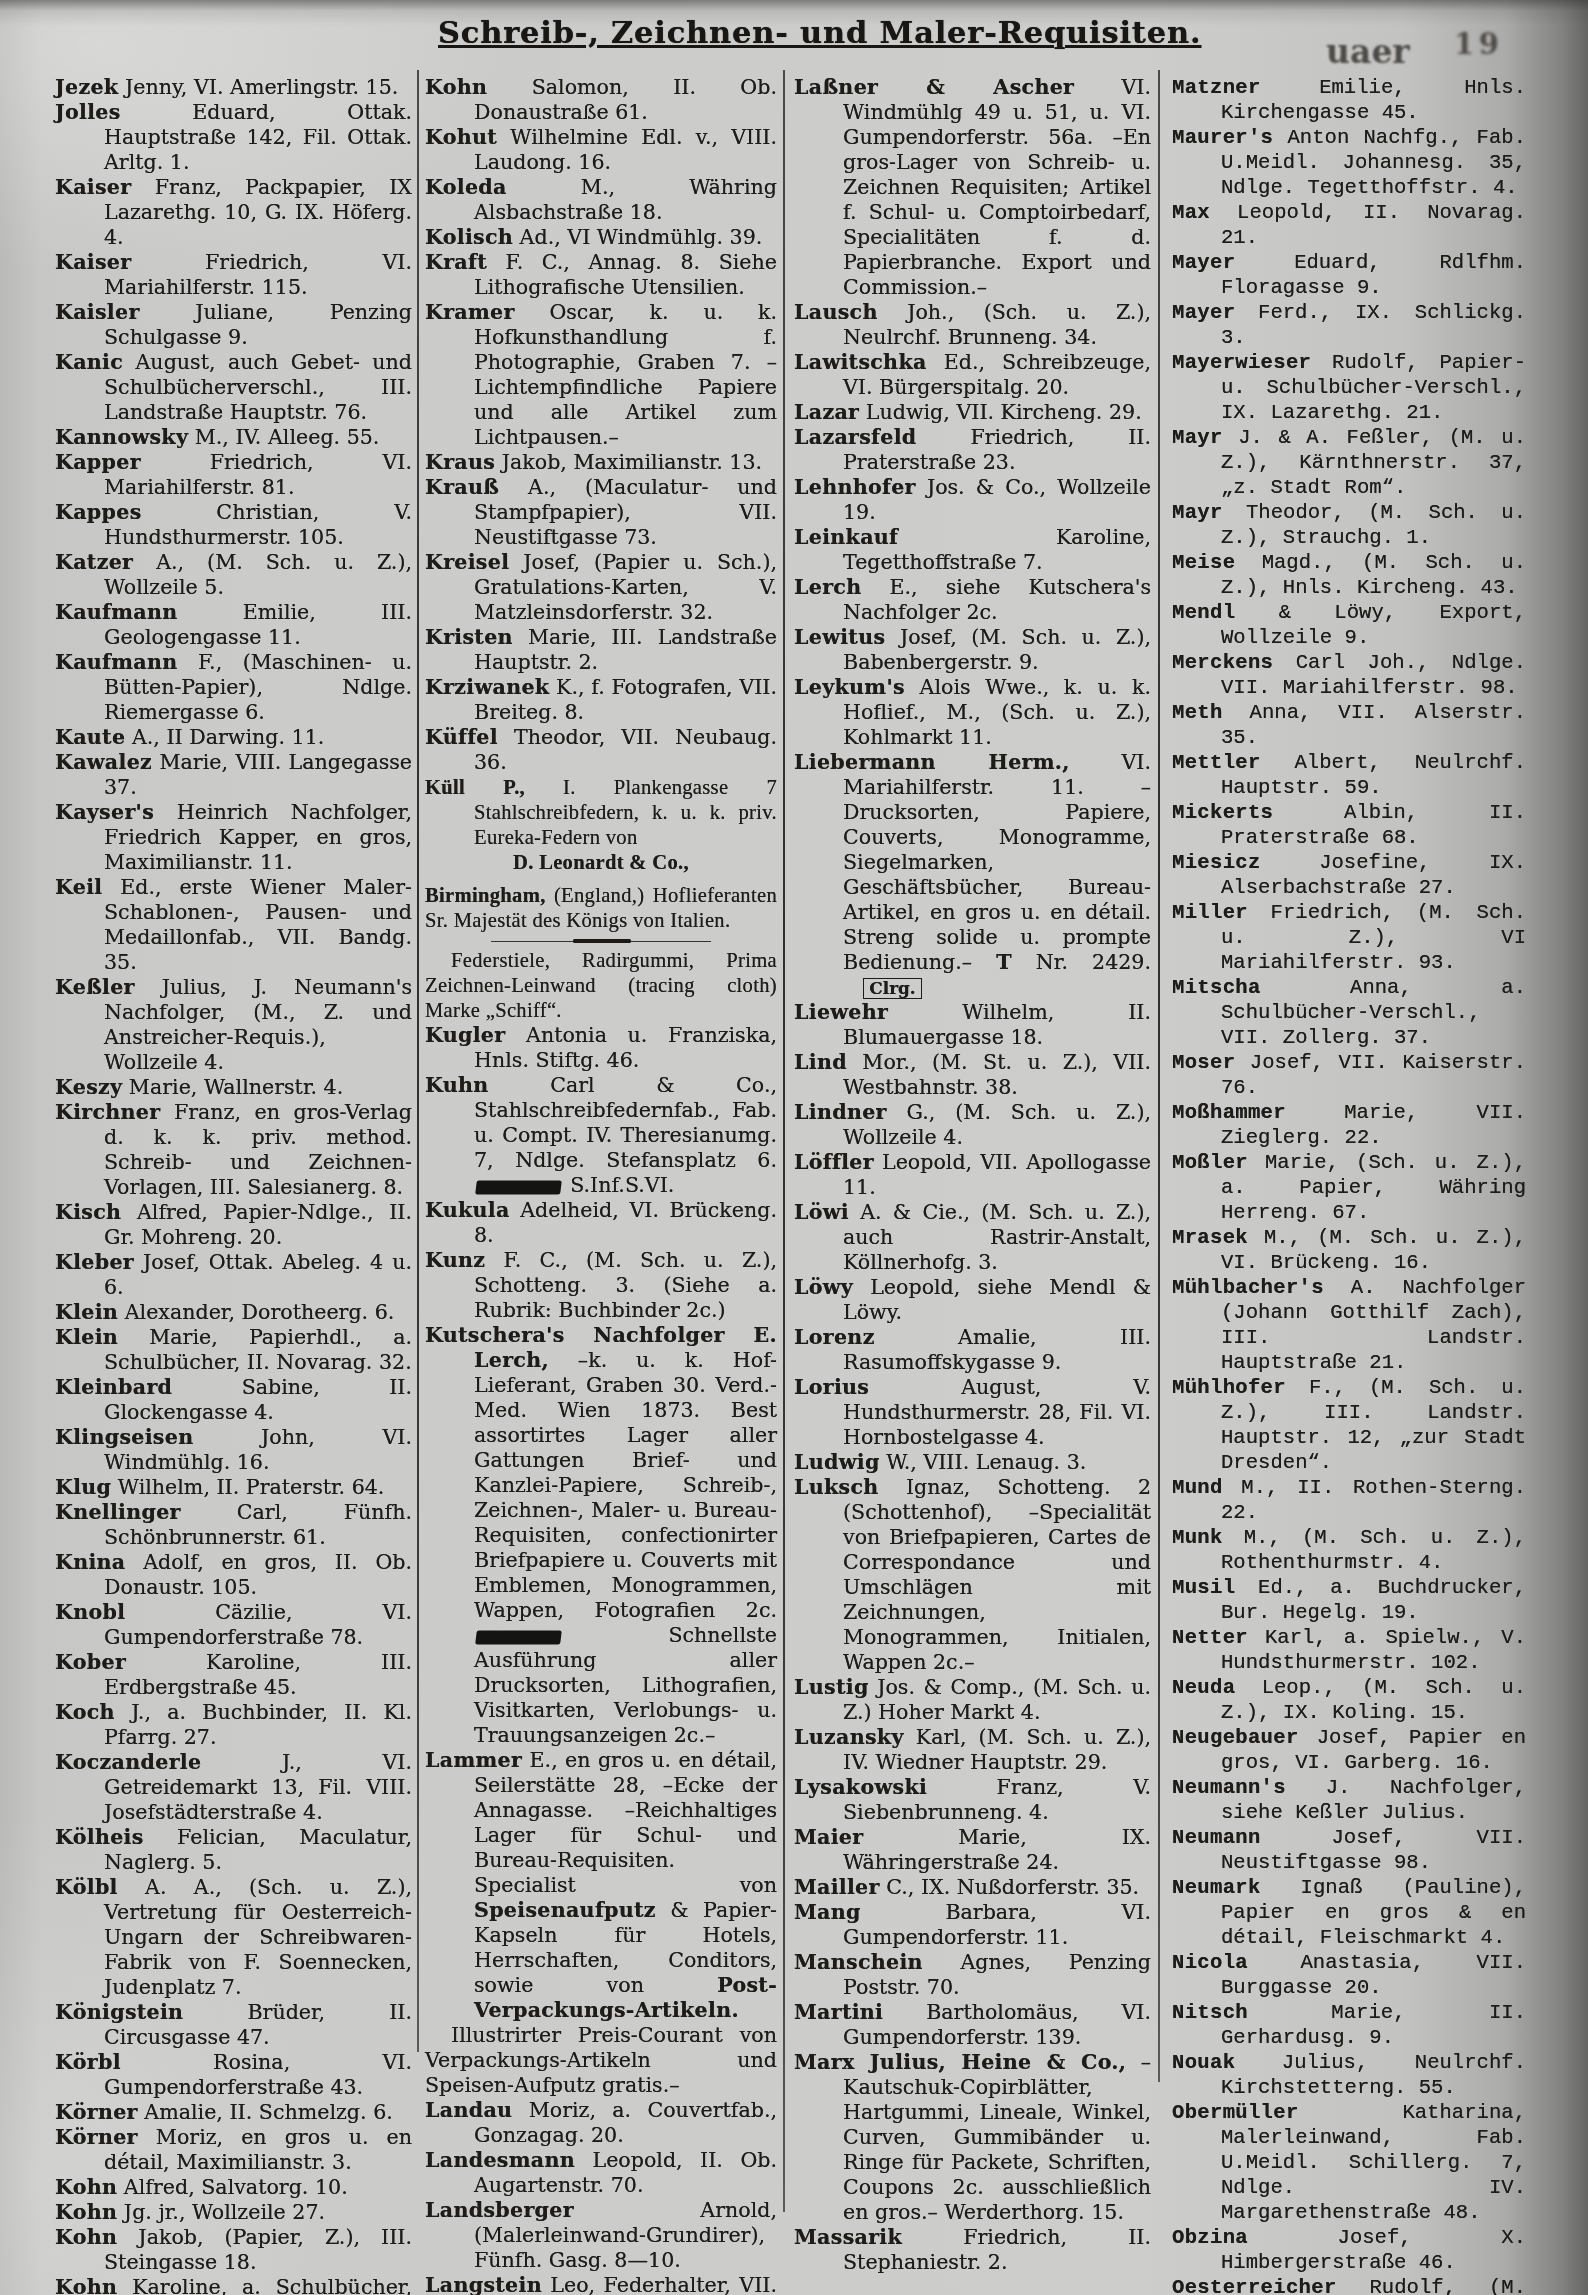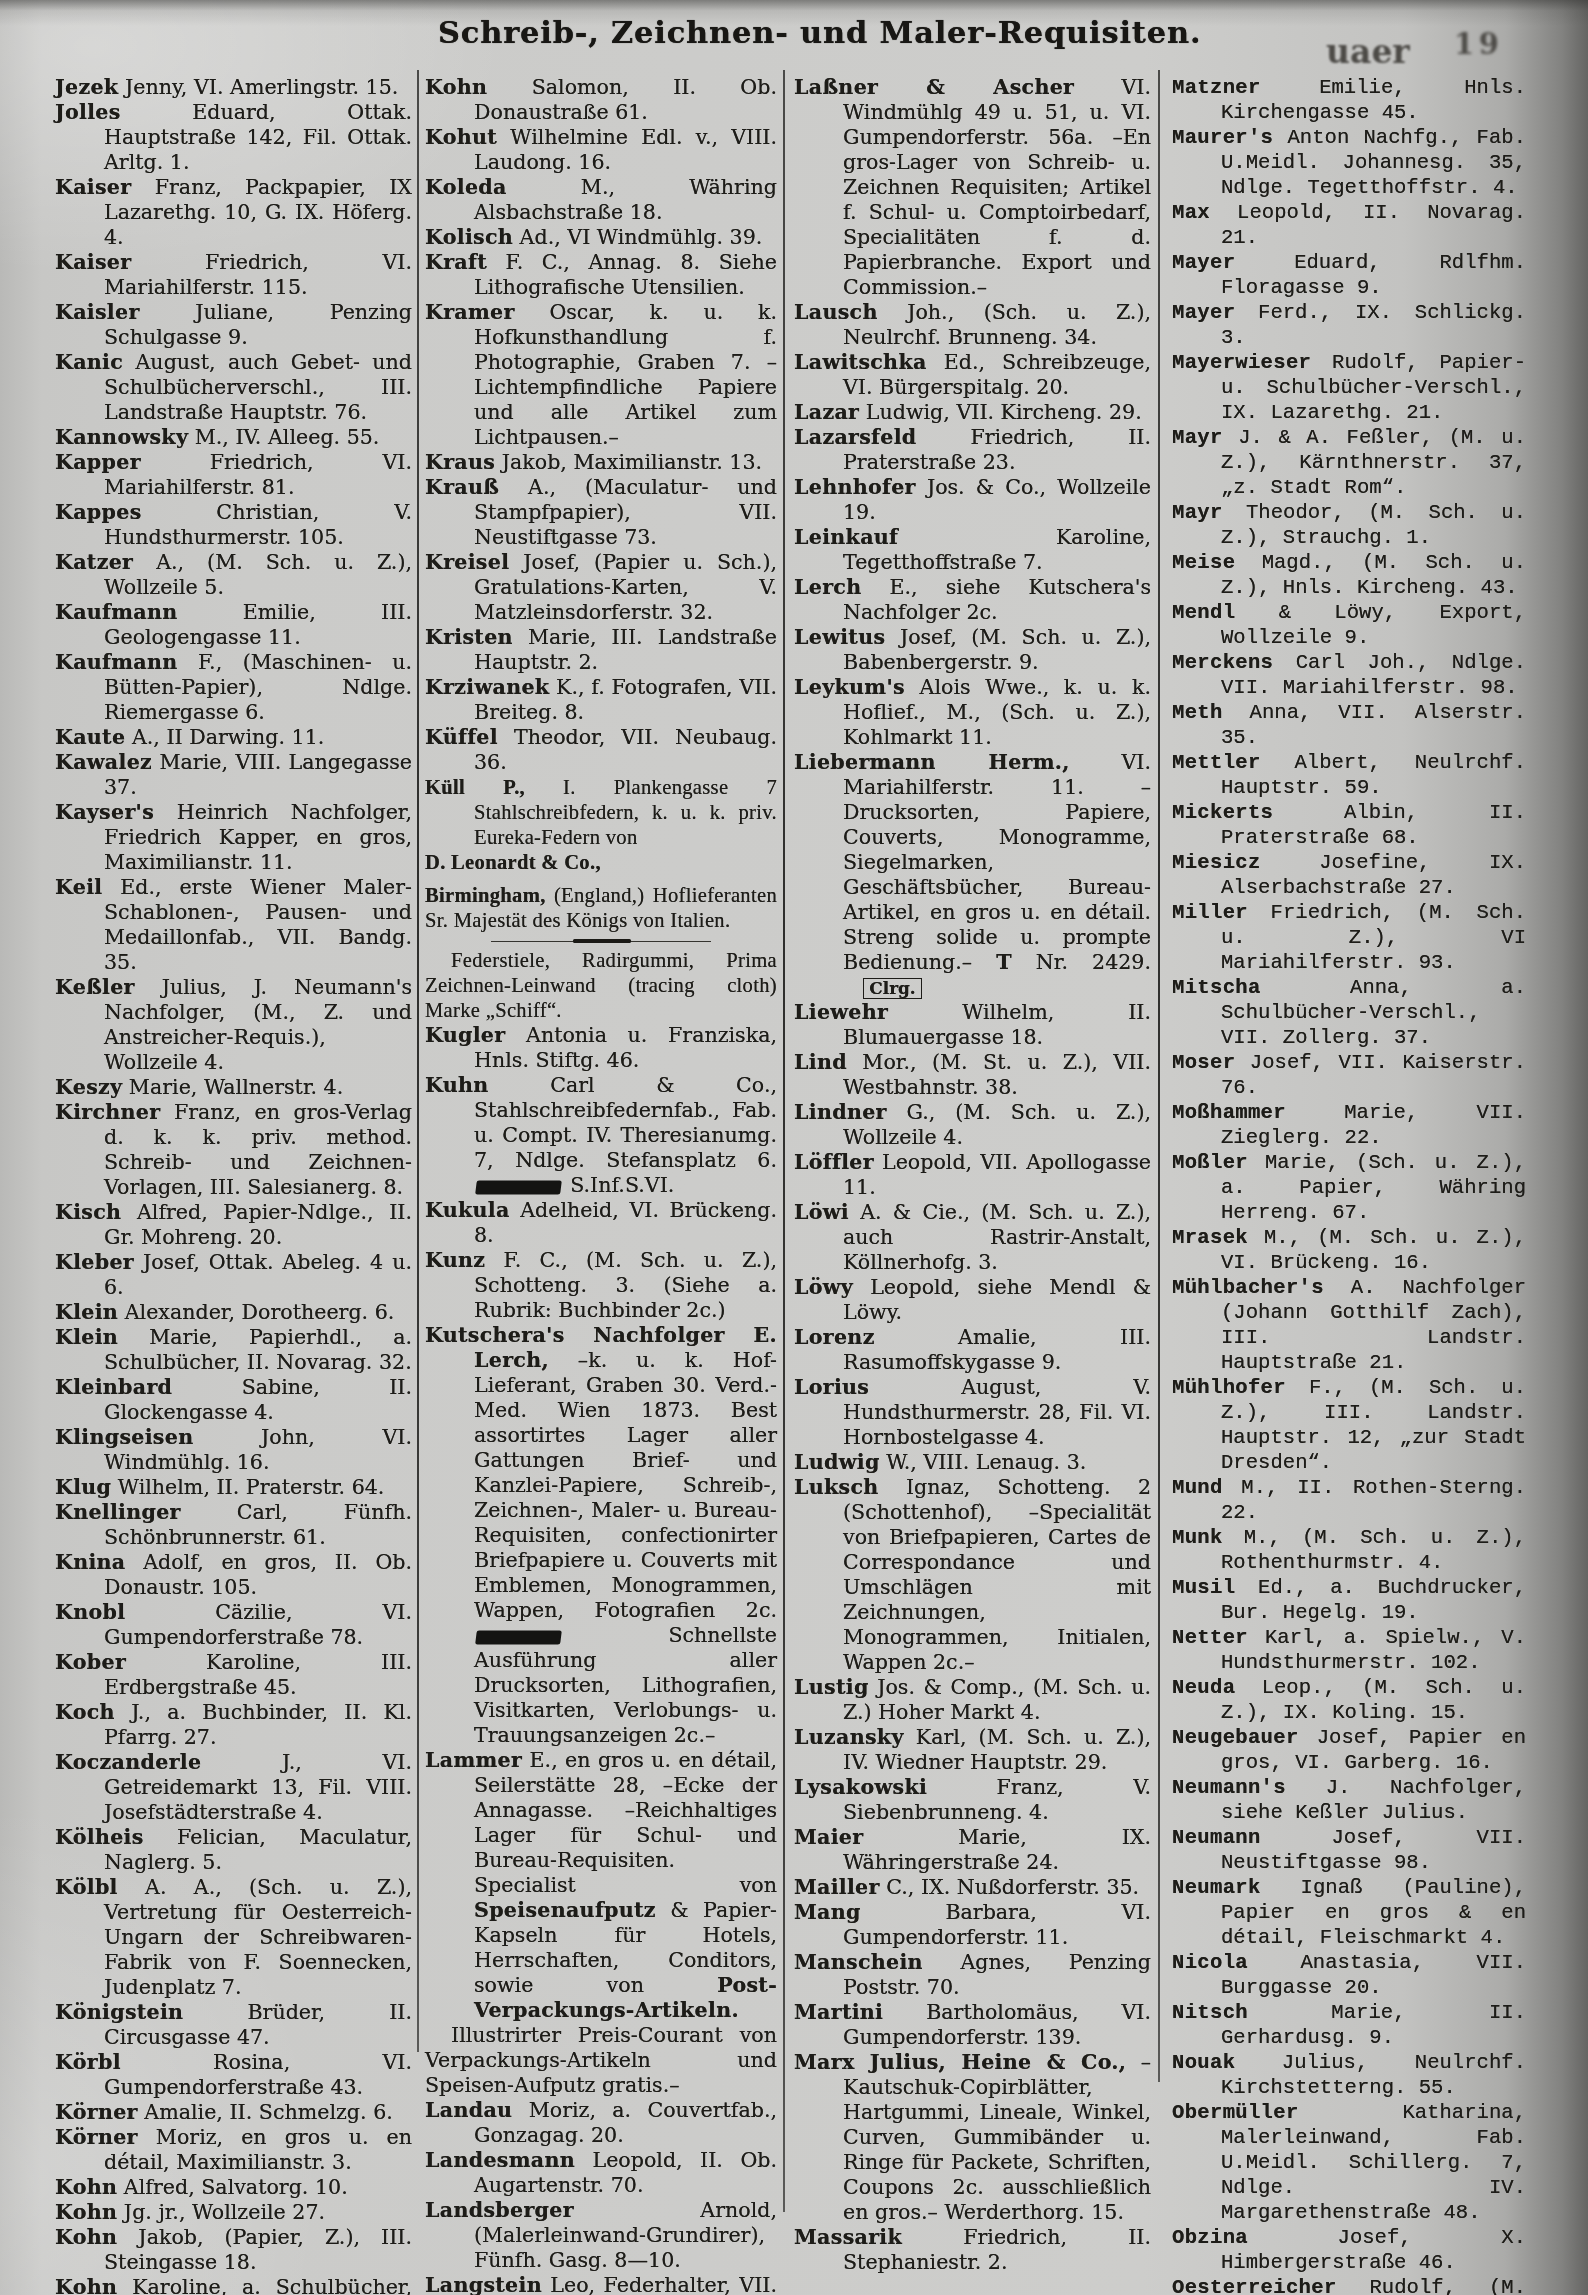--- a/index.html
+++ b/index.html
@@ -14,20 +14,21 @@
       linear-gradient(180deg, rgba(45,45,43,0.50) 0px, rgba(45,45,43,0.12) 10.7px, rgba(45,45,43,0) 26px),
       radial-gradient(ellipse 686px 381px at 6% 2%, rgba(255,255,255,0.28), rgba(255,255,255,0) 60%),
       radial-gradient(ellipse 533px 686px at 2% 95%, rgba(255,255,255,0.20), rgba(255,255,255,0) 55%),
       linear-gradient(90deg, #b9b9b7 0px, #c7c7c5 42px, #cbcbc9 244px, #cdcdcb 1143px, #c3c3c1 1402px, #ababa9 1505px, #828280 1562px, #646462 1588px);
   }
   .page-title{
     position:absolute;top:13.7px;left:438px;width:492px;
     text-align:center;font-size:30.5px;font-weight:700;letter-spacing:0.8px;
     color:#181714;text-shadow:0 0 0.8px rgba(24,23,20,0.9);
     white-space:nowrap;
+    text-decoration:underline;
   }
   .frag{position:absolute;font-weight:700;color:#4d4b47;}
   .frag1{top:32px;left:1326px;font-size:33px;filter:blur(0.8px);}
   .frag2{top:27.4px;left:1454px;font-size:29px;filter:blur(1.7px);letter-spacing:4.6px;}
   .vrule{position:absolute;top:70px;width:1.5px;background:linear-gradient(180deg,#4a4a48 0,#2e2e2c 40%,#3c3c3a 80%,#5a5a58 100%);}
   #r1{left:417px;height:1982px;}
   #r2{left:783px;height:2142px;}
   #r3{left:1158px;height:2012px;}
   .col{
     position:absolute;top:75px;
@@ -35,21 +36,21 @@
     text-shadow:0 0 0.5px rgba(25,24,20,0.75);
     overflow-wrap:break-word;
   }
   #col1{left:55px;width:357px;}
   #col2{left:425px;width:352px;}
   #col3{left:794px;width:357px;}
   #col4{left:1172px;width:354px;font-family:Liberation Mono, monospace;}
   .entry{margin:0;padding-left:49px;text-indent:-49px;text-align:justify;}
   .entry.plain{padding-left:0;text-indent:26px;}
   .entry.noind{padding-left:0;text-indent:0;margin-top:8px;}
-  .entry.center{padding-left:0;text-indent:0;}
+  .entry.center{padding-left:0;text-indent:0;text-align:center;}
   .entry.antiqua{font-family:Liberation Serif, serif;letter-spacing:0.3px;}
   .nm{font-weight:700;letter-spacing:0.3px;}
   .boxed{display:inline-block;border:1.5px solid #1d1c18;padding:0 5.3px;font-weight:700;font-size:0.82em;line-height:1.1;text-indent:0;margin-left:20px;}
   .redact{
     display:inline-block;width:85px;height:13.7px;background:#141412;
     vertical-align:baseline;transform:translateY(1.5px) skewX(-7deg);
     border-radius:2.3px;margin:0 2.3px;
   }
   .mini-rule{position:relative;height:7.6px;margin:3.8px auto;width:236px;}
   .mini-rule::before{content:"";position:absolute;left:7.6px;right:7.6px;top:3.8px;height:0.8px;background:#35342f;}

